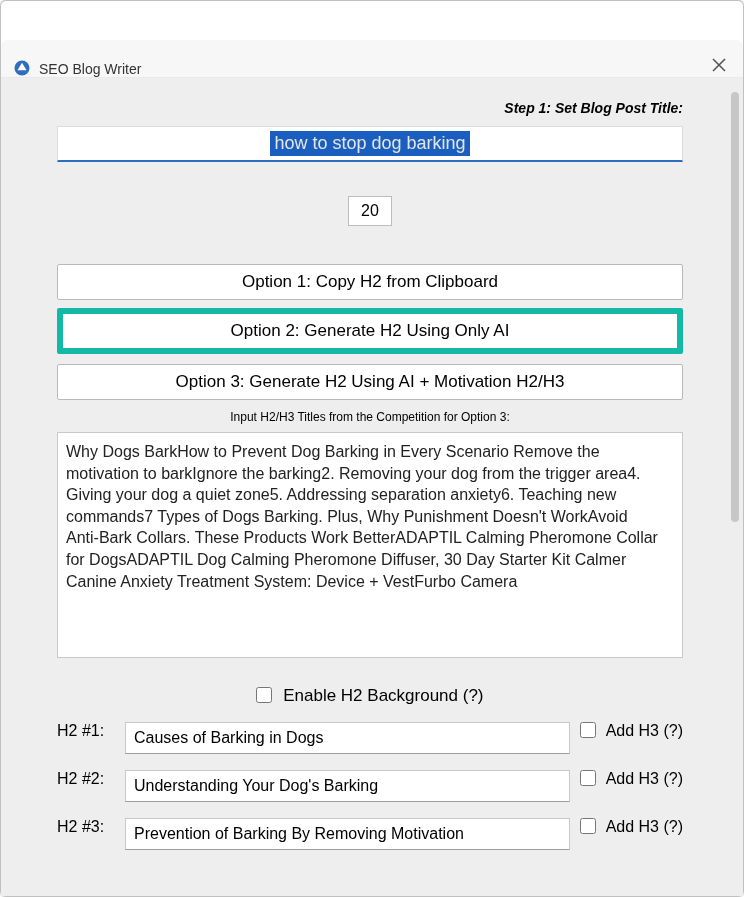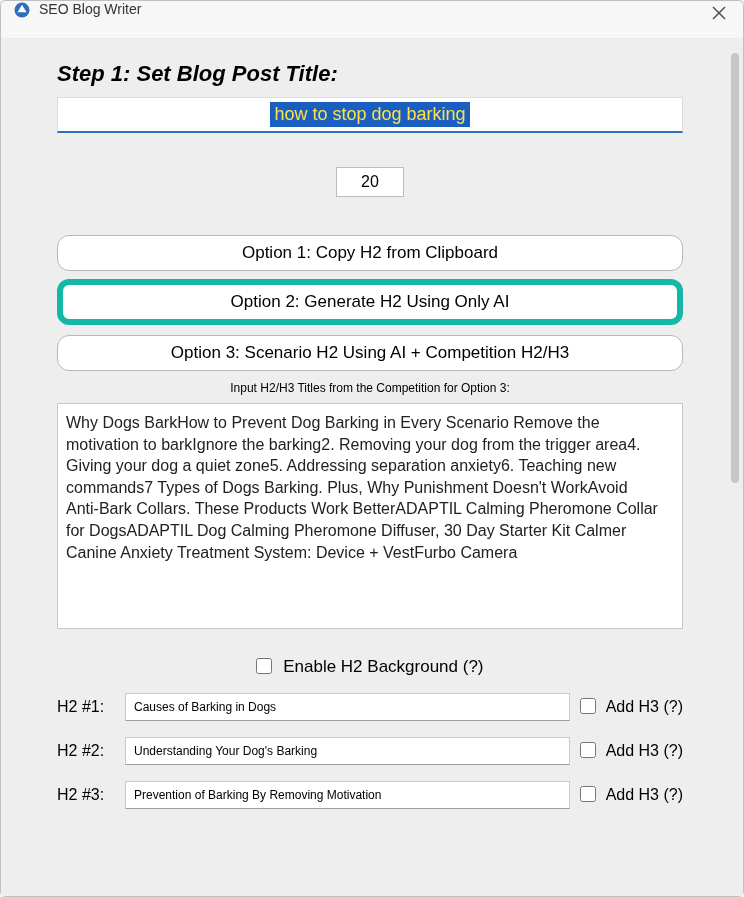--- a/index.html
+++ b/index.html
@@ -16,25 +16,26 @@
       border: 1px solid #c0c0c0;
       border-radius: 6px;
       box-shadow: 0 0 0 1px #e6e6e6;
       display: flex;
       flex-direction: column;
       background: #fff;
     }
     .titlebar {
       height: 38px;
       display: flex;
-      align-items: flex-start;
+      align-items: flex-end;
       padding: 0 12px;
       border-bottom: 1px solid #eaeaea;
       background: #f7f7f7;
       border-radius: 6px 6px 0 0;
+      margin-top: 39px;
     }
     .titlebar .app-icon {
       width: 18px; height: 18px; margin-right: 8px;
       display: inline-flex; align-items:center; justify-content:center;
     }
     .titlebar .title { font-size: 14px; color: #333; flex: 1; }
     .close-btn {
       width: 24px; height: 24px; display: flex; align-items:center; justify-content:center;
       font-size: 18px; color: #555; cursor: pointer; background: none; border: none;
     }
@@ -48,62 +49,62 @@
       position: absolute; right: 4px; top: 14px; bottom: 14px; width: 8px;
     }
     .scroll-thumb {
       position: absolute; top: 0; width: 8px; height: 430px;
       background: #c7c7c7; border-radius: 4px;
     }
     .inner {
       padding: 22px 60px 6px 56px;
     }
     .step-label {
-      text-align: left;
-      font-size: 22px;
+      text-align: right;
+      font-size: 14px;
       font-weight: bold;
       font-style: italic;
       margin-bottom: 10px;
     }
     .title-input-wrap {
       background: #fff;
       border: 1px solid #dcdcdc;
       border-bottom: 2px solid #2f6dbd;
       padding: 4px 6px;
       text-align: center;
       margin-bottom: 34px;
     }
     .title-input {
       display: inline-block;
       font-size: 18px;
       background: #1a5fbf;
-      color: #fde047;
+      color: #e5e5e5;
       padding: 2px 4px;
       min-width: 10px;
     }
     .num-input {
-      width: 68px;
+      width: 44px;
       height: 30px;
       font-size: 16px;
       text-align: center;
       border: 1px solid #bdbdbd;
       background: #fff;
       display: block;
       margin: 16px auto 38px auto;
     }
     .option-btn {
       display: block;
       width: 100%;
       background: #fff;
       border: 1px solid #b8b8b8;
       font-size: 17px;
       padding: 7px 4px;
       margin-bottom: 8px;
       cursor: pointer;
-      border-radius: 12px;
+      border-radius: 2px;
     }
     .option-btn.highlight {
       border: 6px solid #14b8a6;
       padding: 7px 4px;
       margin-bottom: 10px;
     }
     .sub-label {
       text-align: center;
       font-size: 12px;
       margin: 10px 0 8px 0;
@@ -123,28 +124,27 @@
     }
     .checkbox-row {
       text-align: center;
       font-size: 17px;
       margin-bottom: 16px;
     }
     .checkbox-row input,
     .h3-cell input { width:16px; height:16px; vertical-align: -2px; margin-right:6px; }
     .h2-row {
       display: flex;
-      align-items: center;
       gap: 10px;
       margin-bottom: 16px;
     }
     .h2-label { width: 58px; font-size: 16px; }
     .h2-input {
       flex: 1;
-      font-size: 12px;
+      font-size: 16px;
       padding: 6px 8px;
       border: 1px solid #c9c9c9;
       border-bottom: 1px solid #9e9e9e;
       background: #fff;
     }
     .h3-cell { font-size: 16px; white-space: nowrap; }
   </style>
 </head>
 <body>
 
@@ -169,21 +169,21 @@
     <div class="inner">
       <div class="step-label">Step 1: Set Blog Post Title:</div>
       <div class="title-input-wrap">
         <span class="title-input">how to stop dog barking</span>
       </div>
 
       <input class="num-input" value="20" style="">
 
       <button class="option-btn">Option 1: Copy H2 from Clipboard</button>
       <button class="option-btn highlight">Option 2: Generate H2 Using Only AI</button>
-      <button class="option-btn">Option 3: Scenario H2 Using AI + Competition H2/H3</button>
+      <button class="option-btn">Option 3: Generate H2 Using AI + Motivation H2/H3</button>
 
       <div class="sub-label">Input H2/H3 Titles from the Competition for Option 3:</div>
       <textarea class="competition-text" style="">Why Dogs BarkHow to Prevent Dog Barking in Every Scenario Remove the motivation to barkIgnore the barking2. Removing your dog from the trigger area4. Giving your dog a quiet zone5. Addressing separation anxiety6. Teaching new commands7 Types of Dogs Barking. Plus, Why Punishment Doesn't WorkAvoid Anti-Bark Collars. These Products Work BetterADAPTIL Calming Pheromone Collar for DogsADAPTIL Dog Calming Pheromone Diffuser, 30 Day Starter Kit Calmer Canine Anxiety Treatment System: Device + VestFurbo Camera</textarea>
 
       <div class="checkbox-row">
         <label>
           <input type="checkbox" style="">
           <span>Enable H2 Background (?)</span>
         </label>
       </div>

